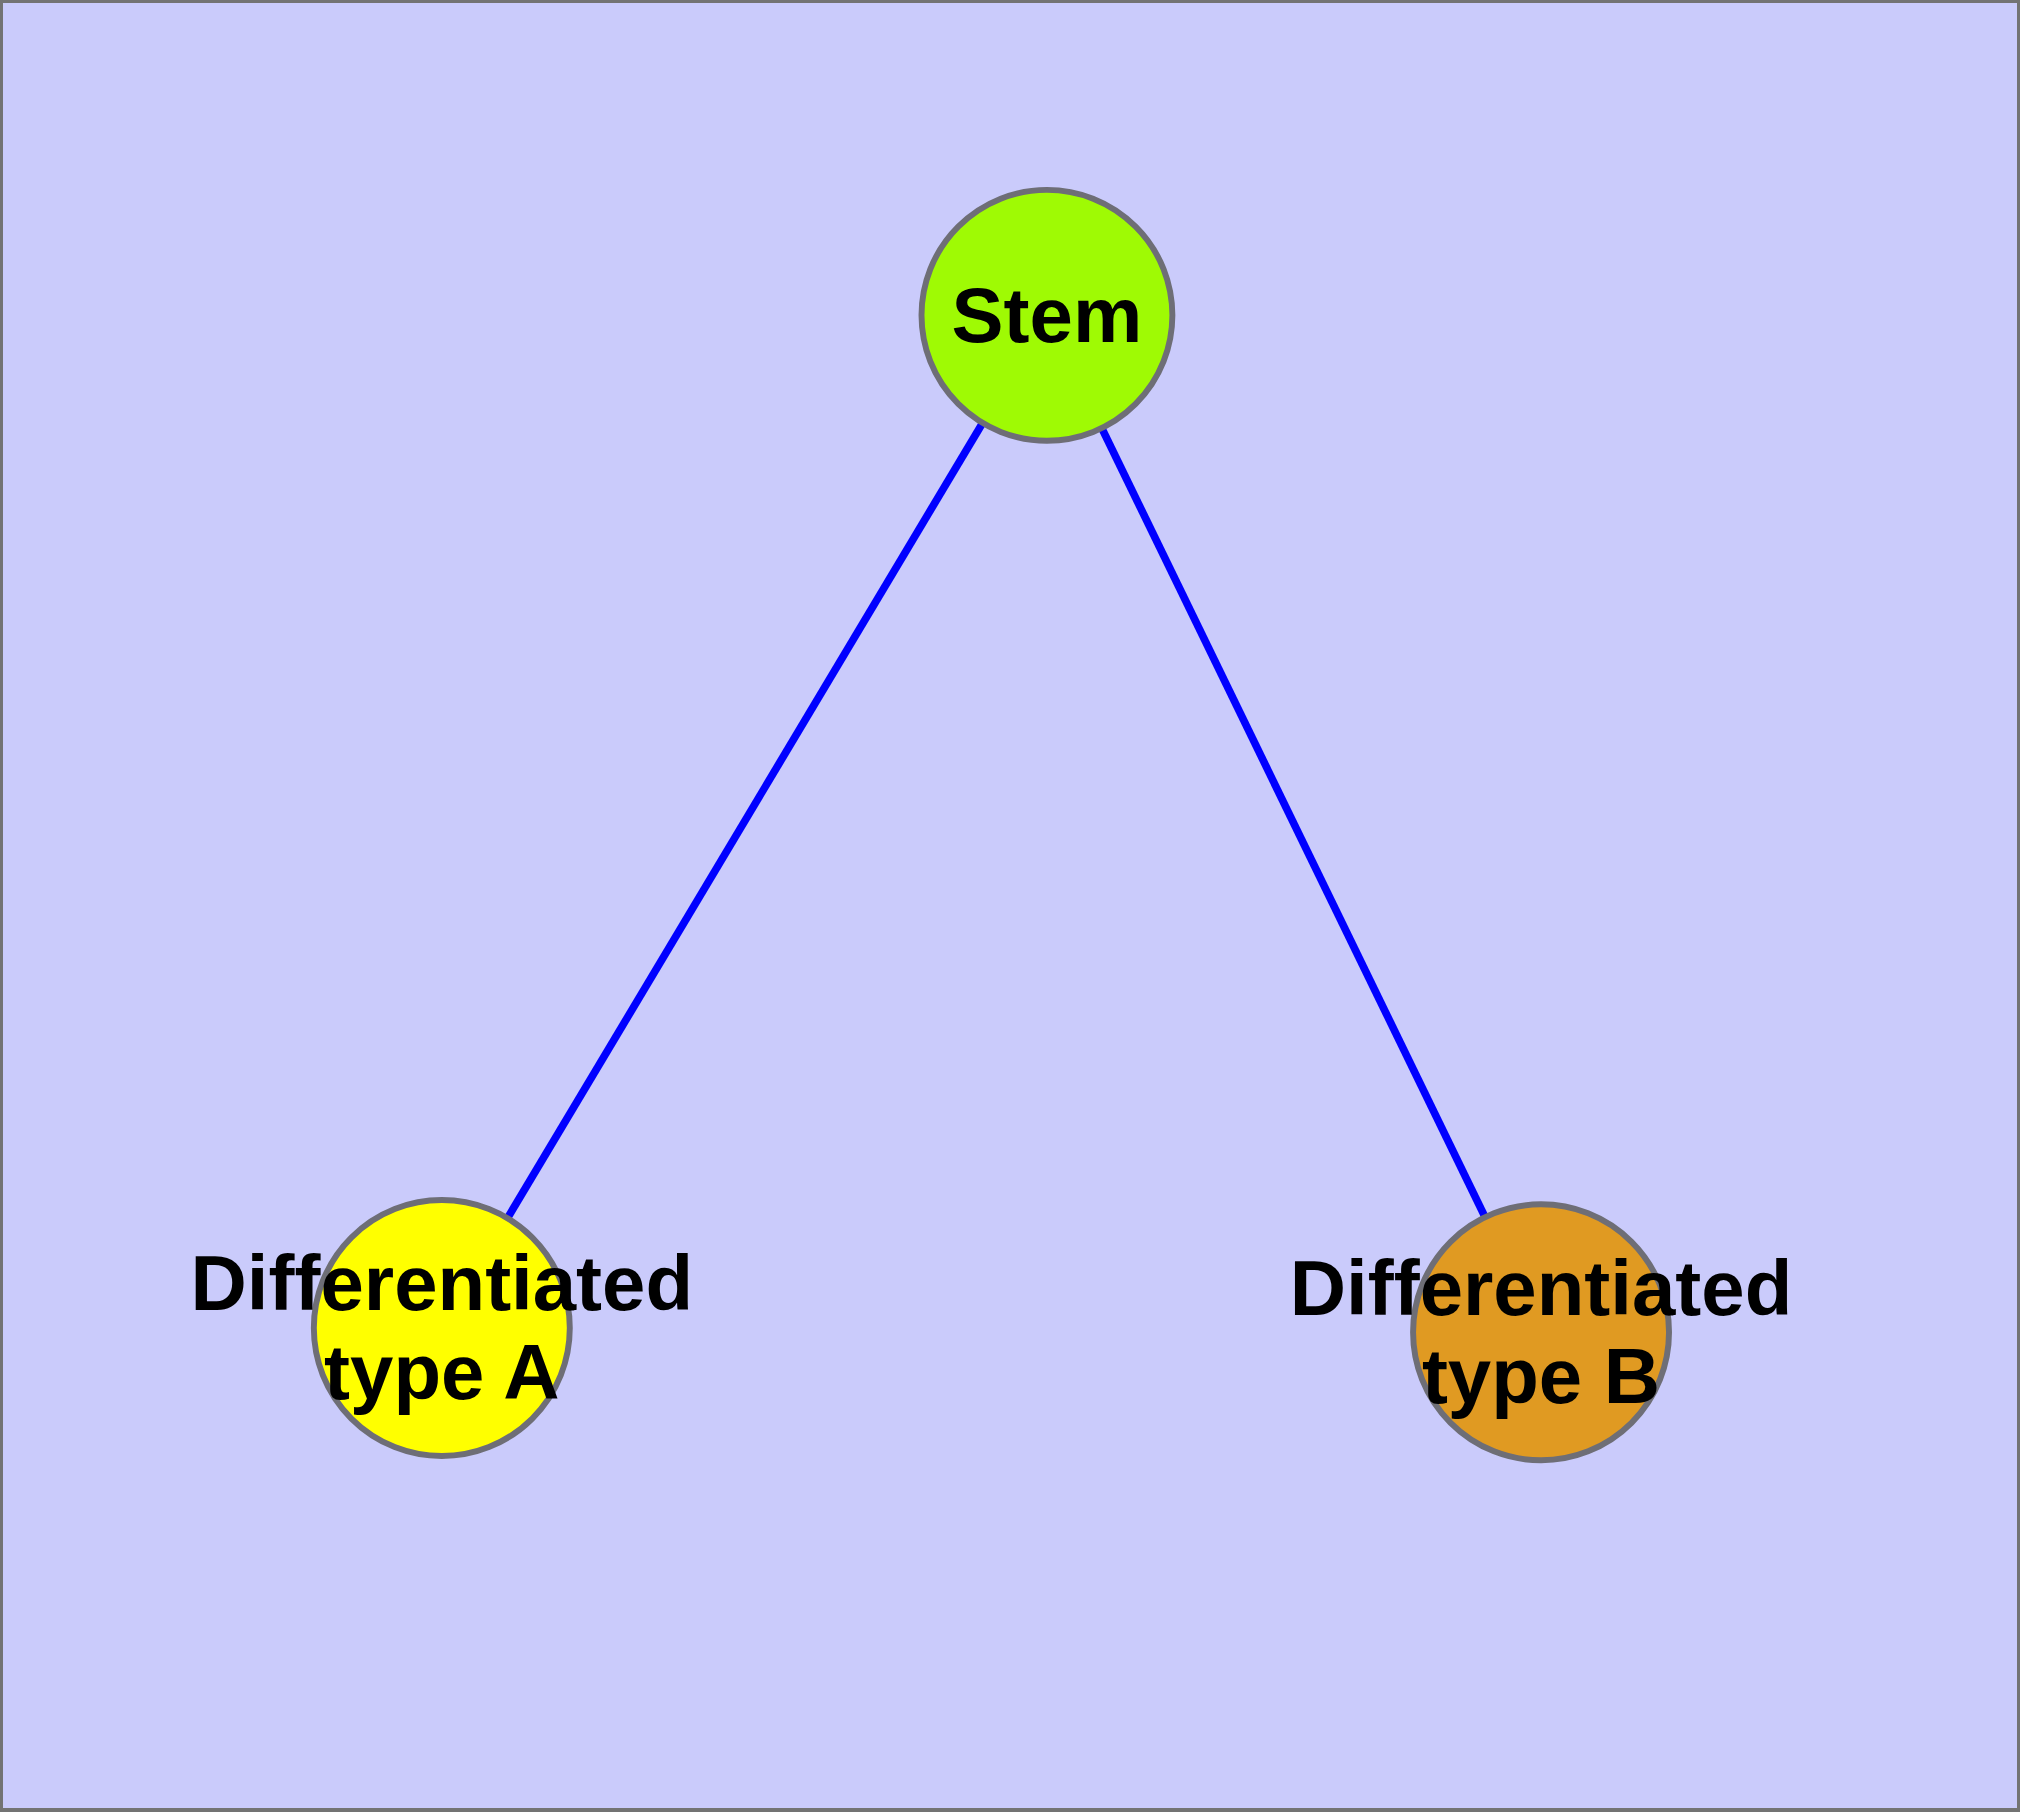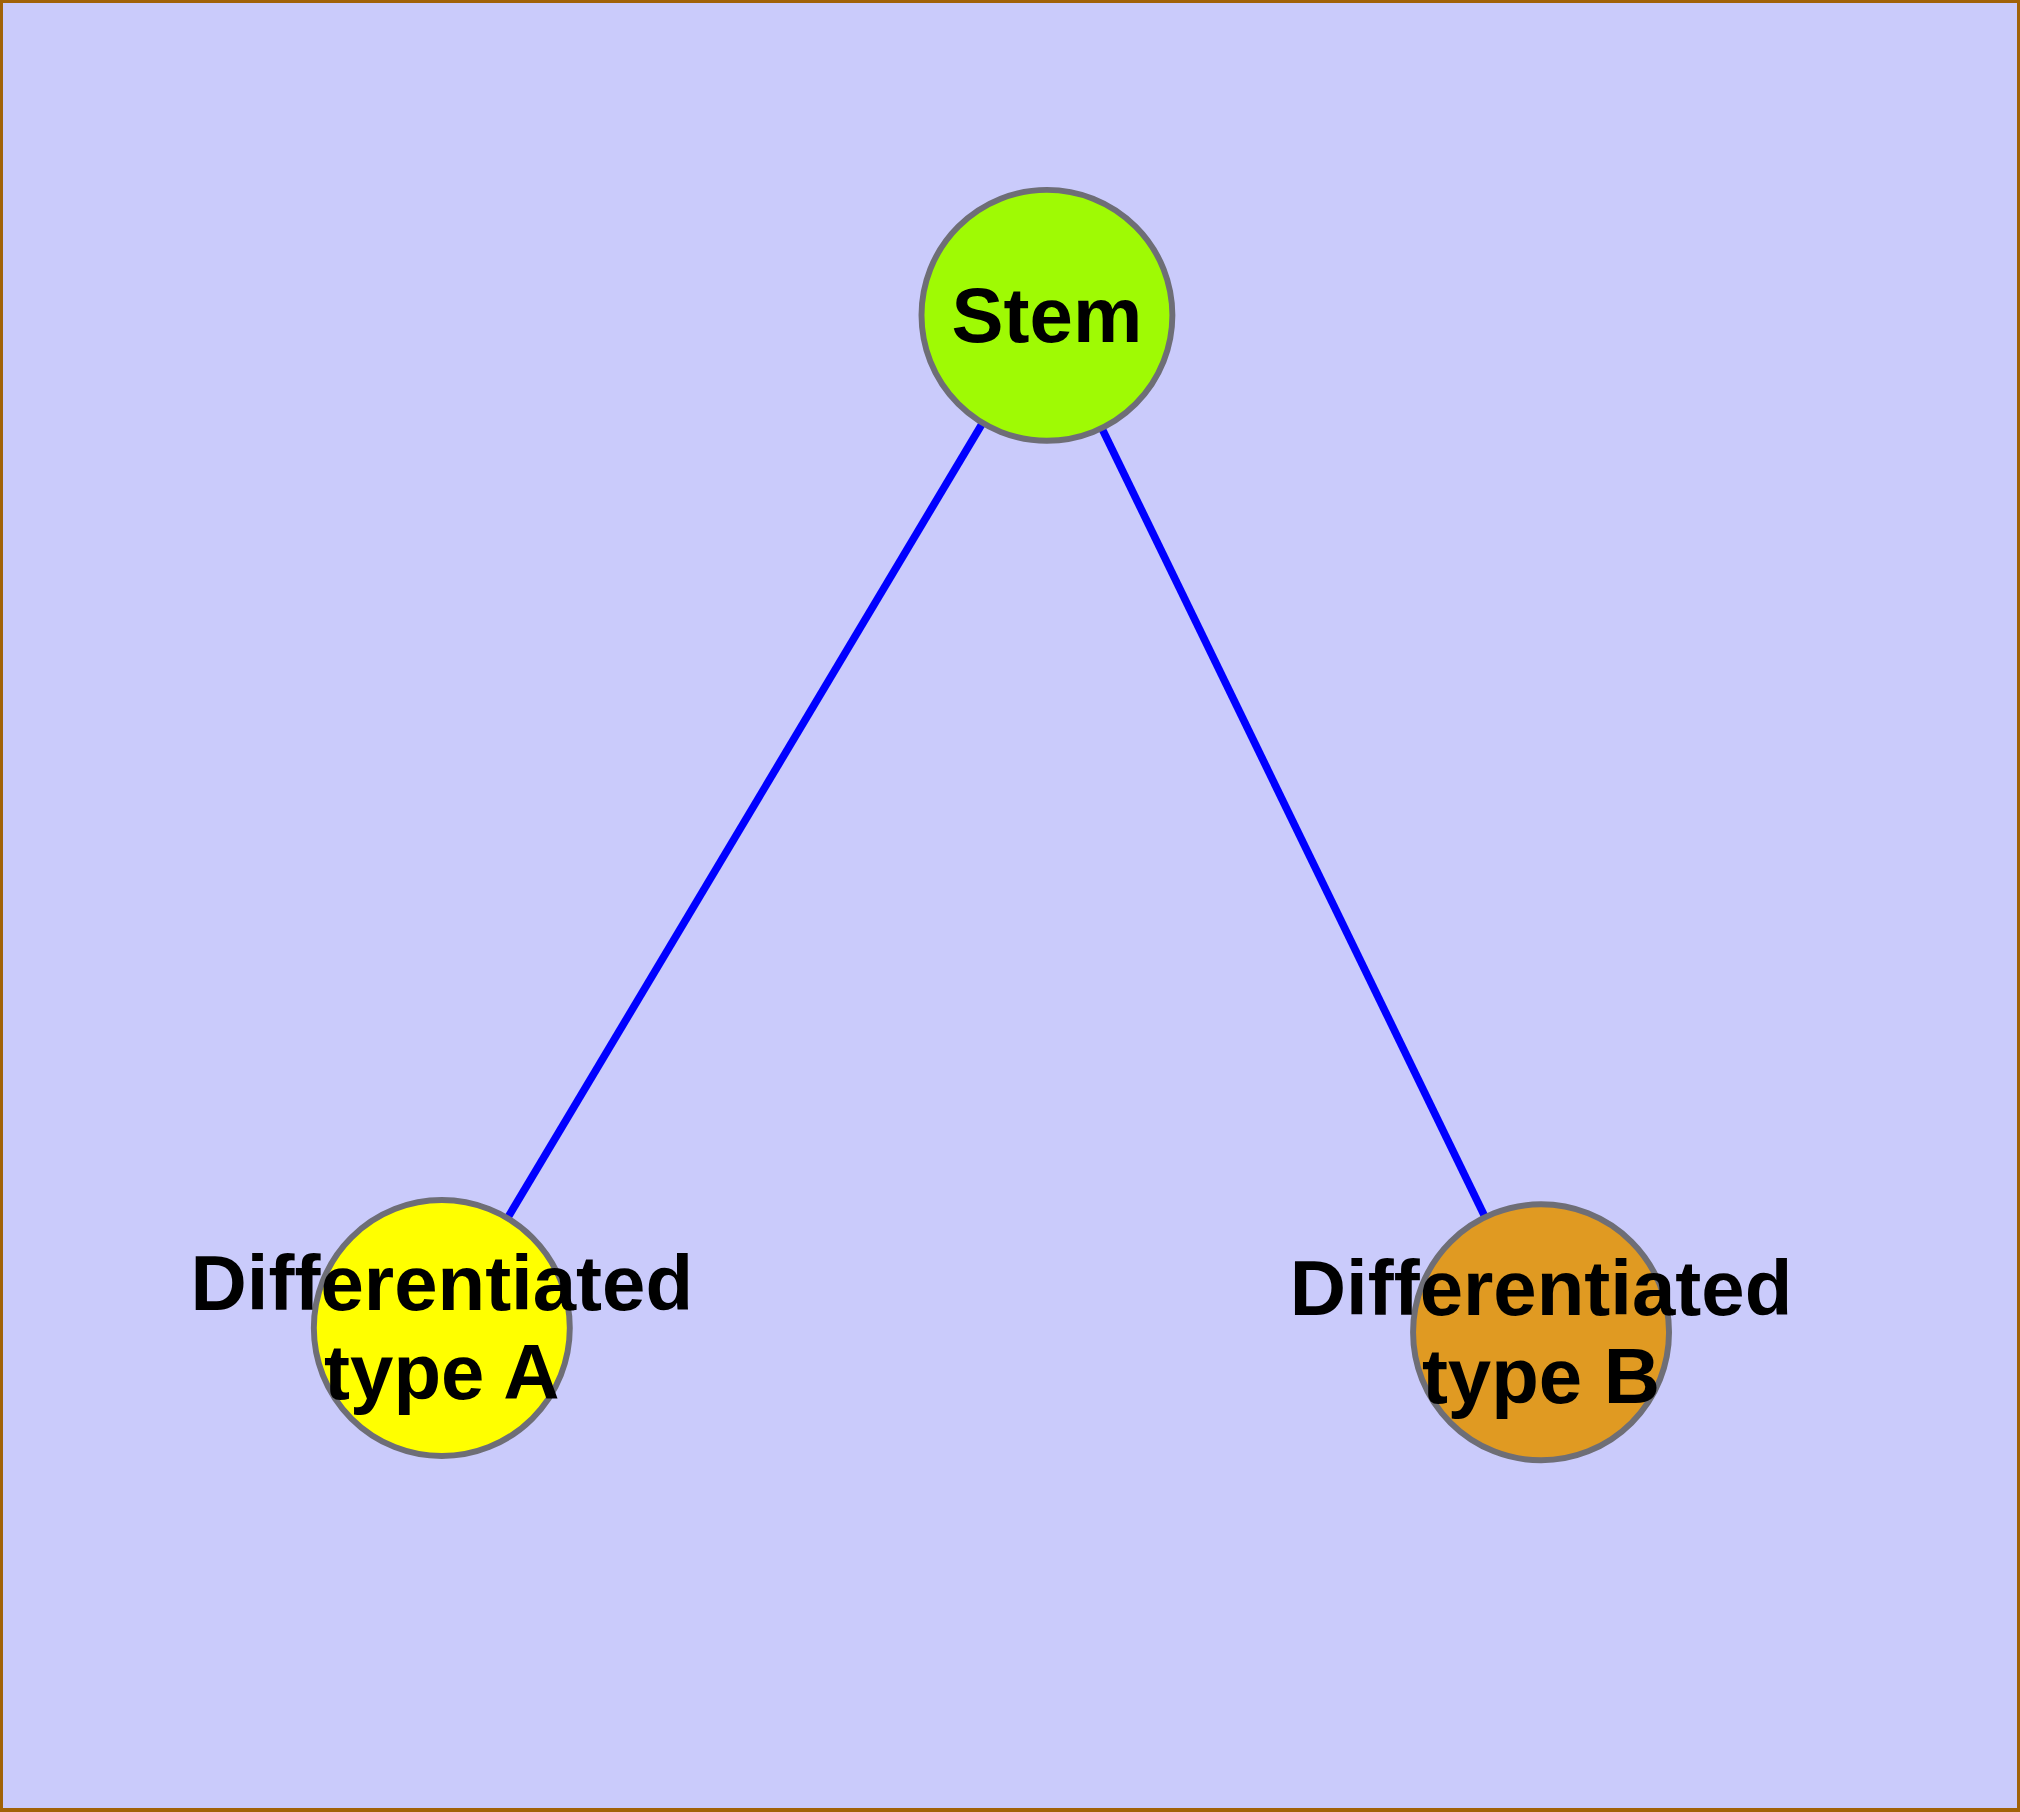--- a/index.html
+++ b/index.html
@@ -4,21 +4,21 @@
 <style>
   html, body {
     margin: 0;
     padding: 0;
     background: #ffffff;
   }
   #canvas {
     position: relative;
     width: 2021px;
     height: 1812px;
-    background: #a16207;
+    background: #737373;
     overflow: hidden;
     font-family: "Liberation Sans", sans-serif;
   }
   #plot-bg {
     position: absolute;
     left: 3.4px;
     top: 3.4px;
     width: 2014px;
     height: 1805px;
     background: #cacbfb;

